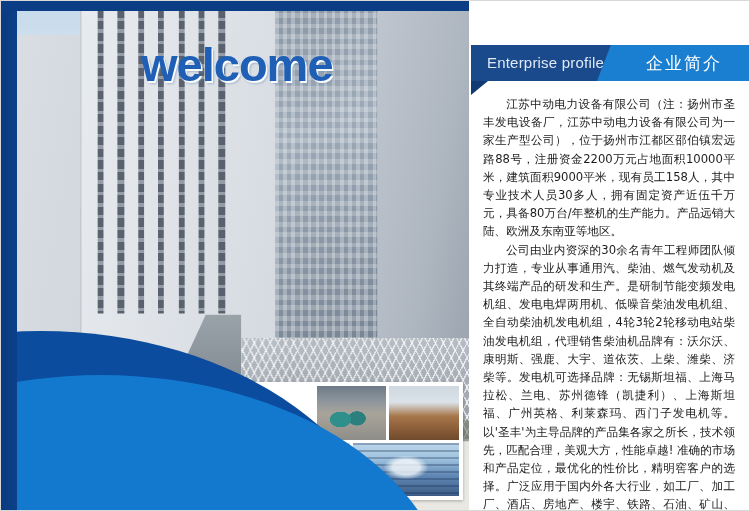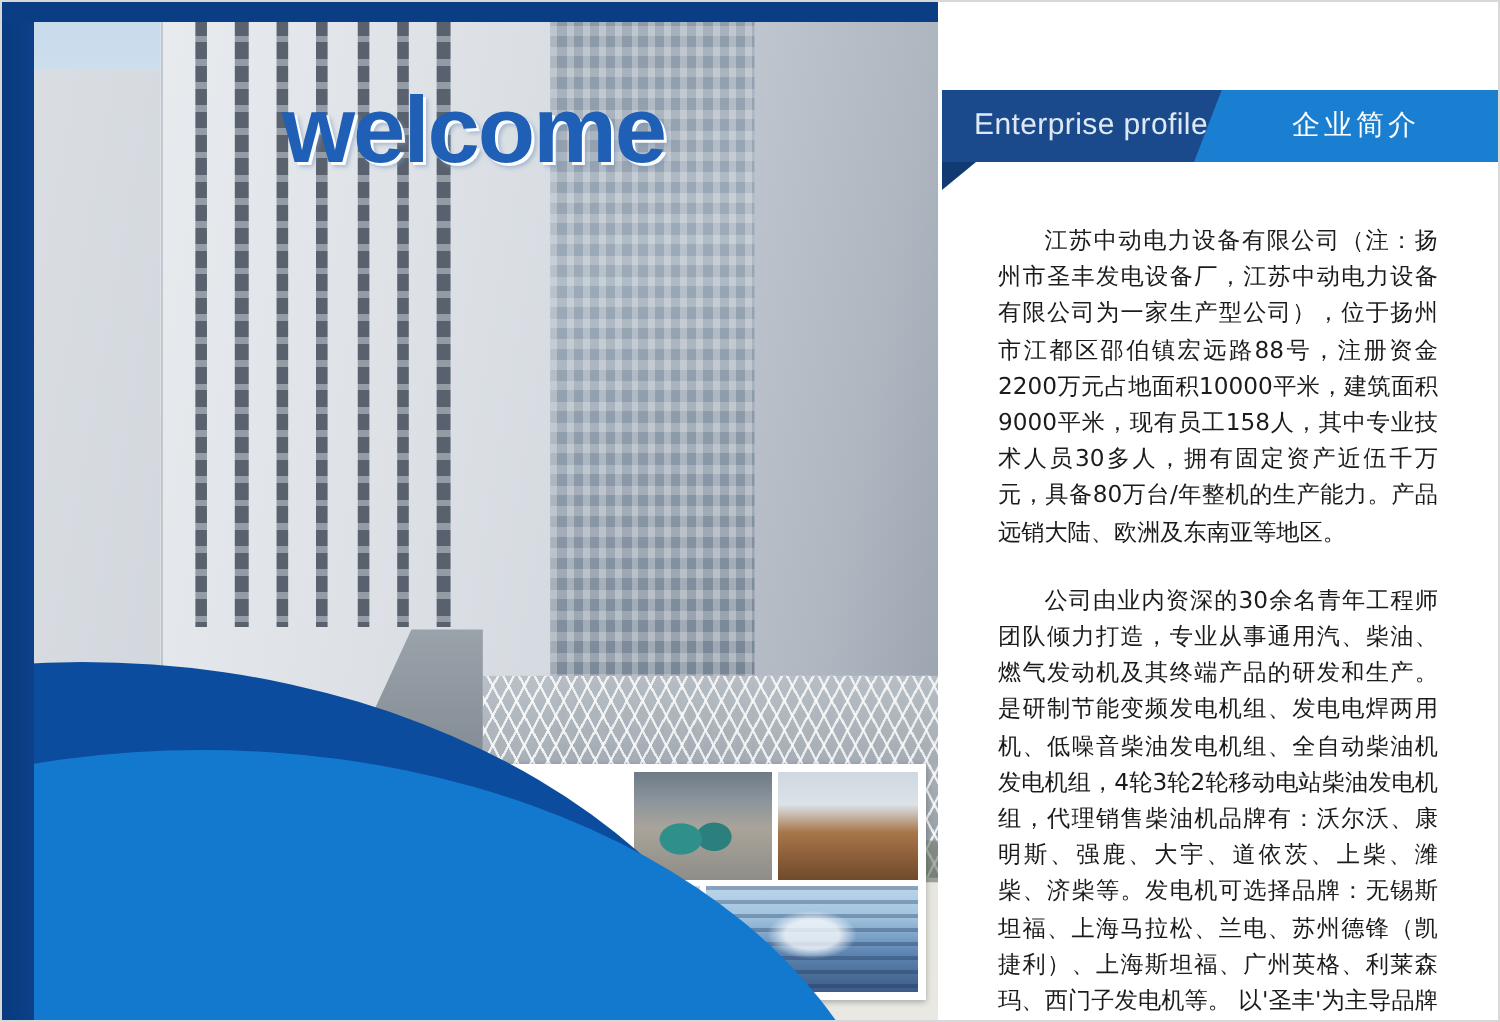--- a/index.html
+++ b/index.html
@@ -198,35 +198,35 @@
     clip-path:polygon(9% 0,100% 0,100% 100%,0 100%);
   }
   #ribbon-en{
     position:absolute;left:16px;top:0;height:36px;line-height:36px;
     font-size:15px;color:#dfe9f5;letter-spacing:.2px;
     font-family:"Liberation Sans","DejaVu Sans",sans-serif;
     white-space:nowrap;
   }
   #ribbon-cn{
     position:absolute;left:175px;top:0;height:28px;line-height:36px;
-    font-size:14px;color:#ffffff;letter-spacing:2px;font-weight:500;
+    font-size:17px;color:#ffffff;letter-spacing:2px;font-weight:500;
     font-family:"DejaVu Sans","Liberation Sans",sans-serif;
     white-space:nowrap;
   }
 
   #body-text{
     position:absolute;left:14px;top:94px;width:252px;
     font-family:"DejaVu Sans","Liberation Sans",sans-serif;
     font-size:11.6px;
     line-height:18.2px;
     color:#1b1b1b;
     text-align:justify;
     text-justify:inter-character;
   }
-  #body-text p{margin:16px;text-indent:2em;}
+  #body-text p{margin:0;text-indent:2em;}
 
   
   #welcome{
     position:absolute;left:140px;top:36px;
     font-family:"Liberation Sans","DejaVu Sans",sans-serif;
     font-size:47px;font-weight:bold;letter-spacing:-1px;
     color:#1f5fb5;
     text-shadow:1.5px 1.5px 0 rgba(255,255,255,.95),
                 2.5px 2.5px 2px rgba(120,150,185,.55);
     z-index:6;

